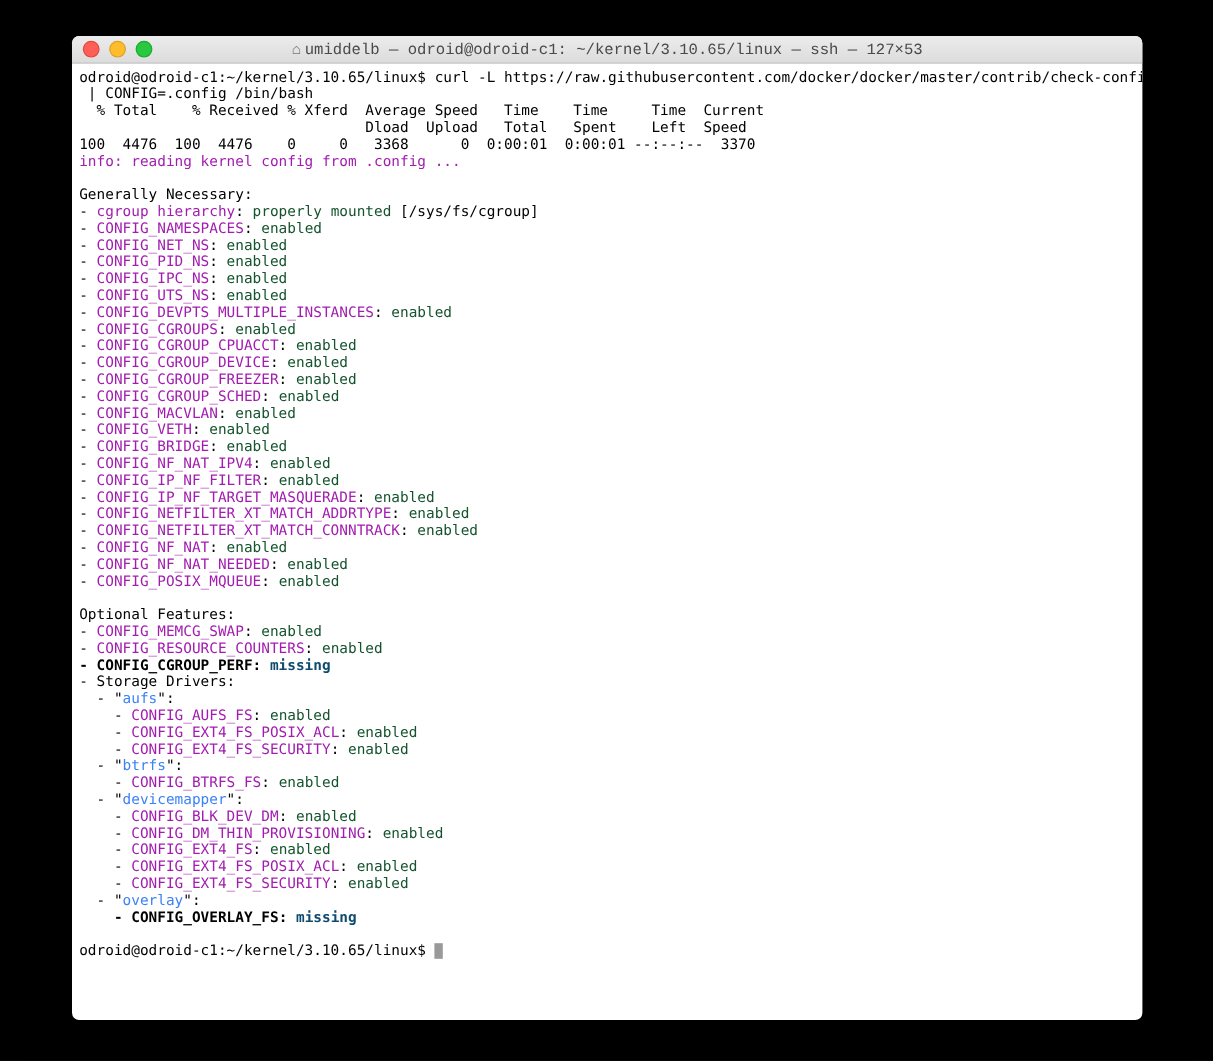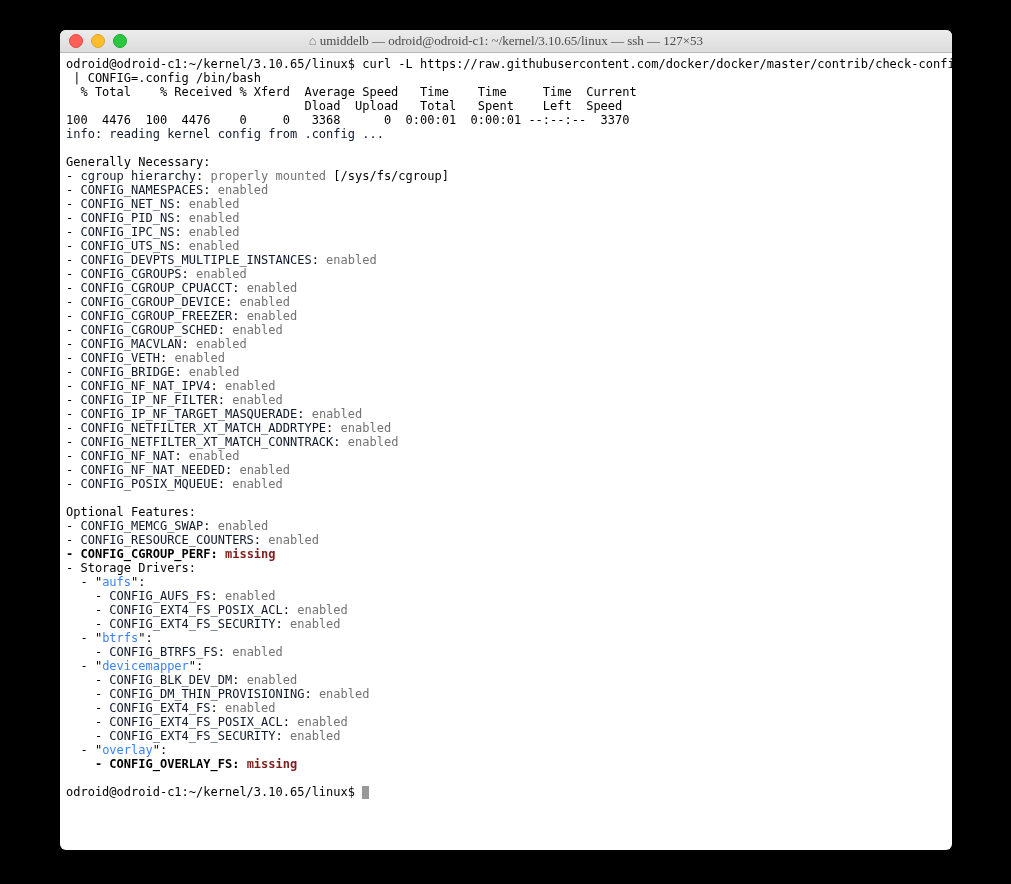--- a/index.html
+++ b/index.html
@@ -3,27 +3,27 @@
 <meta charset="utf-8">
 <style>
   html,body{margin:0;padding:0;background:#000;width:1011px;height:884px;overflow:hidden;font-family:Menlo,Monaco,Consolas,monospace}
   .window{position:absolute;left:60px;top:30px;width:892px;height:820px;background:#fff;border-radius:6px;box-shadow:0 10px 40px rgba(0,0,0,.5);overflow:hidden}
   .titlebar{height:22px;background:linear-gradient(#ececec,#dcdcdc);border-bottom:1px solid #b8b8b8;display:flex;align-items:center;position:relative}
   .traffic{display:flex;gap:8px;padding-left:9px}
   .tb-btn{width:12px;height:12px;border-radius:50%}
   .tb-close{background:#ff5f57;border:.5px solid #e1493f}
   .tb-min{background:#ffbd2e;border:.5px solid #dfa123}
   .tb-max{background:#28c940;border:.5px solid #1ba92f}
-  .title{position:absolute;left:0;right:0;text-align:center;font-size:13px;color:#4a4a4a;font-family:Liberation Serif, serif;pointer-events:none}
+  .title{position:absolute;left:0;right:0;text-align:center;font-size:13px;color:#4a4a4a;font-family:Liberation Mono, monospace;pointer-events:none}
   .title .home{opacity:.7;margin-right:3px}
   .term{padding:4px 6px;font-size:12px;line-height:14px;color:#000;white-space:pre;letter-spacing:0}
   .ln{display:block}
-  .gray{color:#0f172a}
-  .green{color:#737373}
-  .red{color:#7f1d1d}
+  .gray{color:#a21caf}
+  .green{color:#14532d}
+  .red{color:#0c4a6e}
   .blue{color:#3b82f6}
   .bold{font-weight:700}
   .cursor{display:inline-block;width:7px;height:13px;background:#999;vertical-align:text-bottom}
 </style>
 </head>
 <body>
 
 <div class="window">
   <div class="titlebar">
     <div class="traffic">

